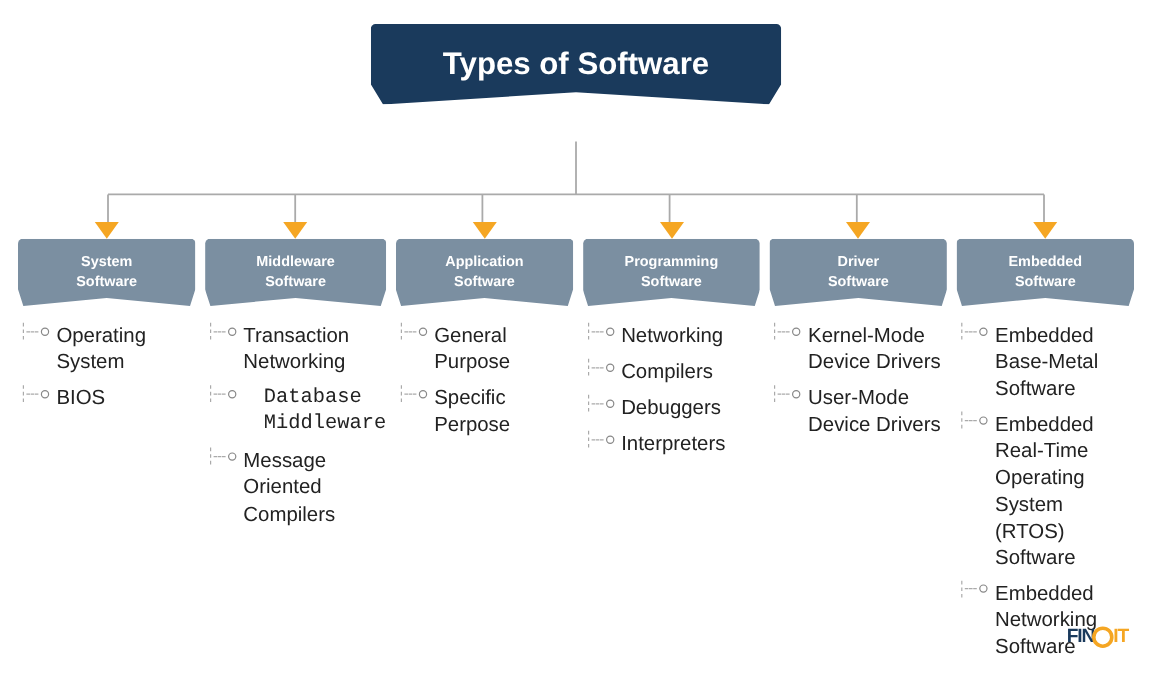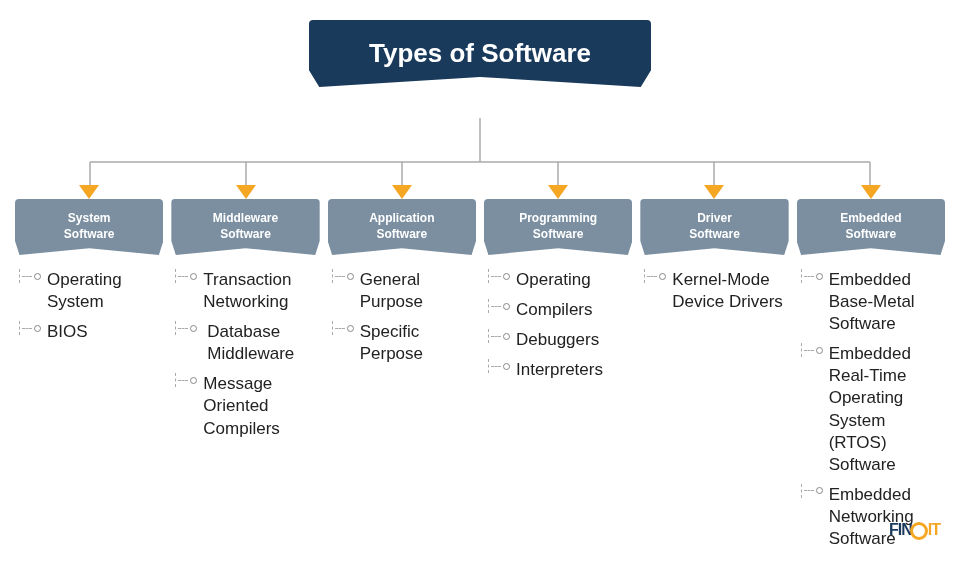--- a/index.html
+++ b/index.html
@@ -219,21 +219,21 @@
             <span class="item-dot"></span>
           </span>
           <span style="margin-left:4px;">Transaction Networking</span>
         </div>
         <div class="item-entry">
           <span class="item-dashes">
             <span style="border-left:1.5px dashed #aaa; height:14px; display:inline-block; margin-right:2px;"></span>
             <span class="item-line-h"></span>
             <span class="item-dot"></span>
           </span>
-          <span style="margin-left:8px;">Database Middleware</span>
+          <span style="margin-left:21px;font-family:Liberation Mono, monospace;">Database Middleware</span>
         </div>
         <div class="item-entry">
           <span class="item-dashes">
             <span style="border-left:1.5px dashed #aaa; height:14px; display:inline-block; margin-right:2px;"></span>
             <span class="item-line-h"></span>
             <span class="item-dot"></span>
           </span>
           <span style="margin-left:4px;">Message Oriented Compilers</span>
         </div>
       </div>
@@ -269,21 +269,21 @@
       <div class="category-box">
         <span>Programming<br>Software</span>
       </div>
       <div class="items-list">
         <div class="item-entry">
           <span class="item-dashes">
             <span style="border-left:1.5px dashed #aaa; height:14px; display:inline-block; margin-right:2px;"></span>
             <span class="item-line-h"></span>
             <span class="item-dot"></span>
           </span>
-          <span style="margin-left:4px;">Operating</span>
+          <span style="margin-left:4px;">Networking</span>
         </div>
         <div class="item-entry">
           <span class="item-dashes">
             <span style="border-left:1.5px dashed #aaa; height:14px; display:inline-block; margin-right:2px;"></span>
             <span class="item-line-h"></span>
             <span class="item-dot"></span>
           </span>
           <span style="margin-left:4px;">Compilers</span>
         </div>
         <div class="item-entry">
@@ -311,20 +311,28 @@
         <span>Driver<br>Software</span>
       </div>
       <div class="items-list">
         <div class="item-entry">
           <span class="item-dashes">
             <span style="border-left:1.5px dashed #aaa; height:14px; display:inline-block; margin-right:2px;"></span>
             <span class="item-line-h"></span>
             <span class="item-dot"></span>
           </span>
           <span style="margin-left:4px;">Kernel-Mode Device Drivers</span>
+        </div>
+        <div class="item-entry">
+          <span class="item-dashes">
+            <span style="border-left:1.5px dashed #aaa; height:14px; display:inline-block; margin-right:2px;"></span>
+            <span class="item-line-h"></span>
+            <span class="item-dot"></span>
+          </span>
+          <span style="margin-left:4px;">User-Mode Device Drivers</span>
         </div>
       </div>
     </div>
 
     <div class="category-col">
       <div class="arrow-down"></div>
       <div class="category-box">
         <span>Embedded<br>Software</span>
       </div>
       <div class="items-list">

